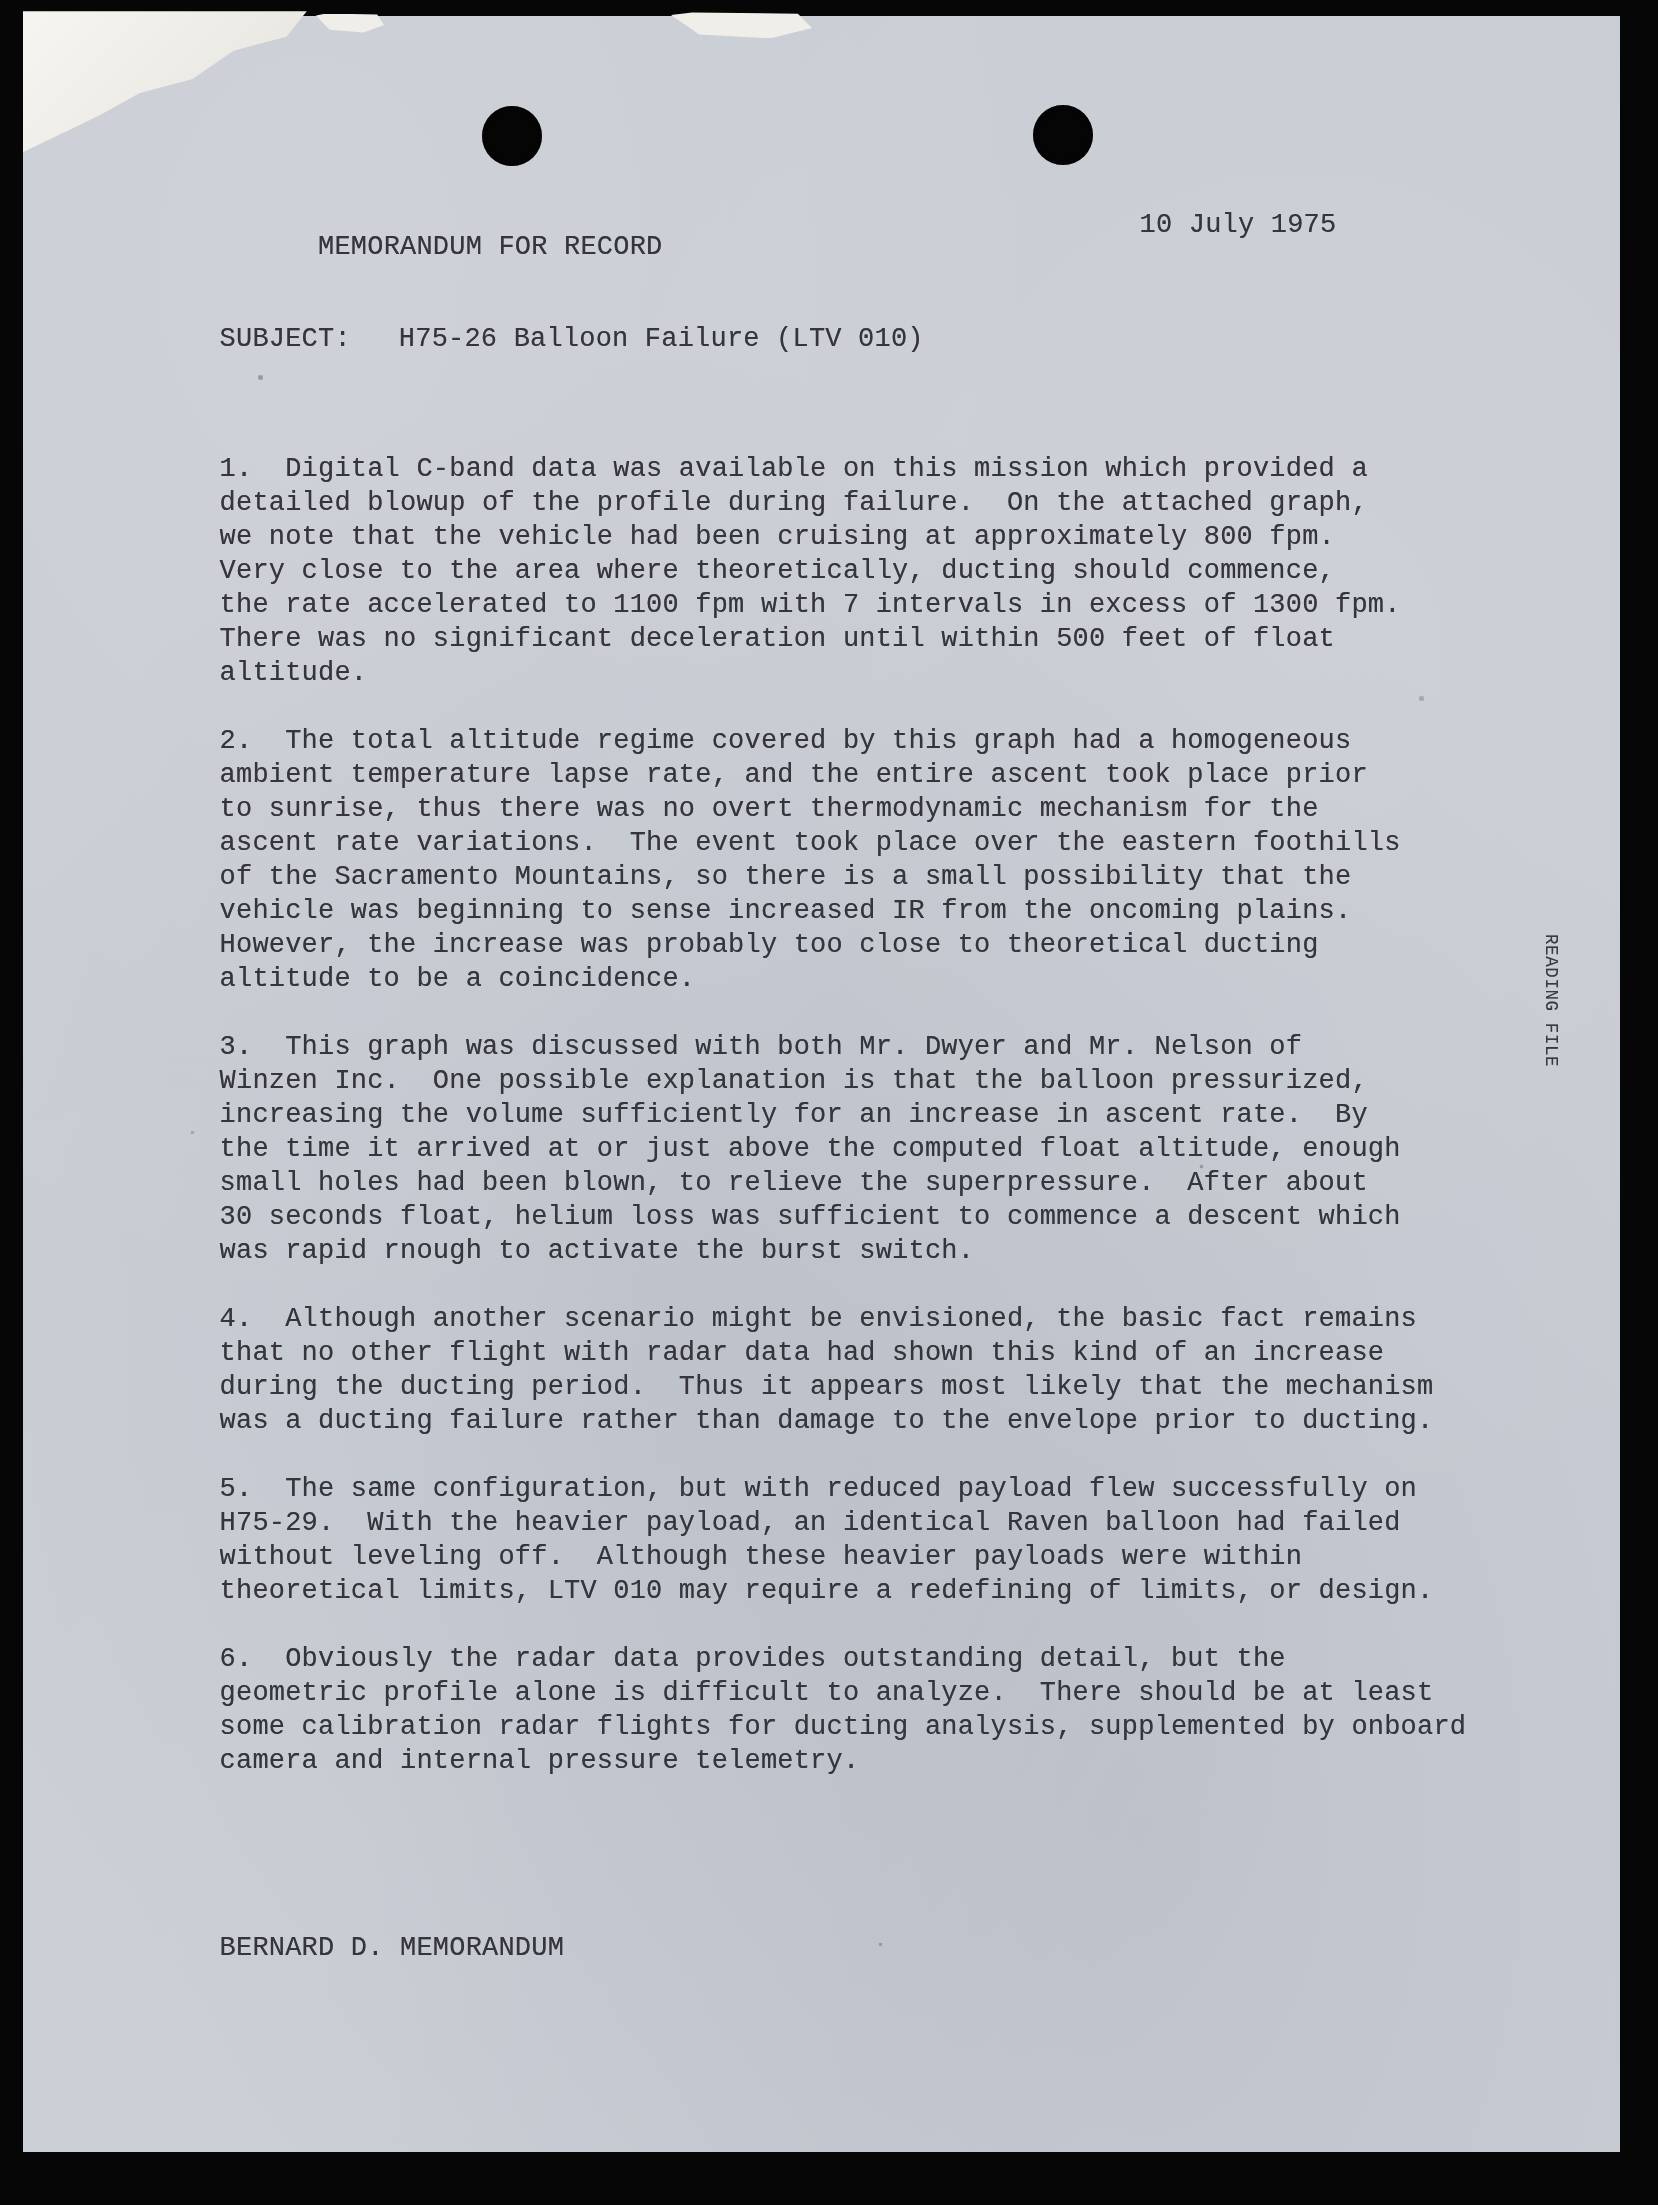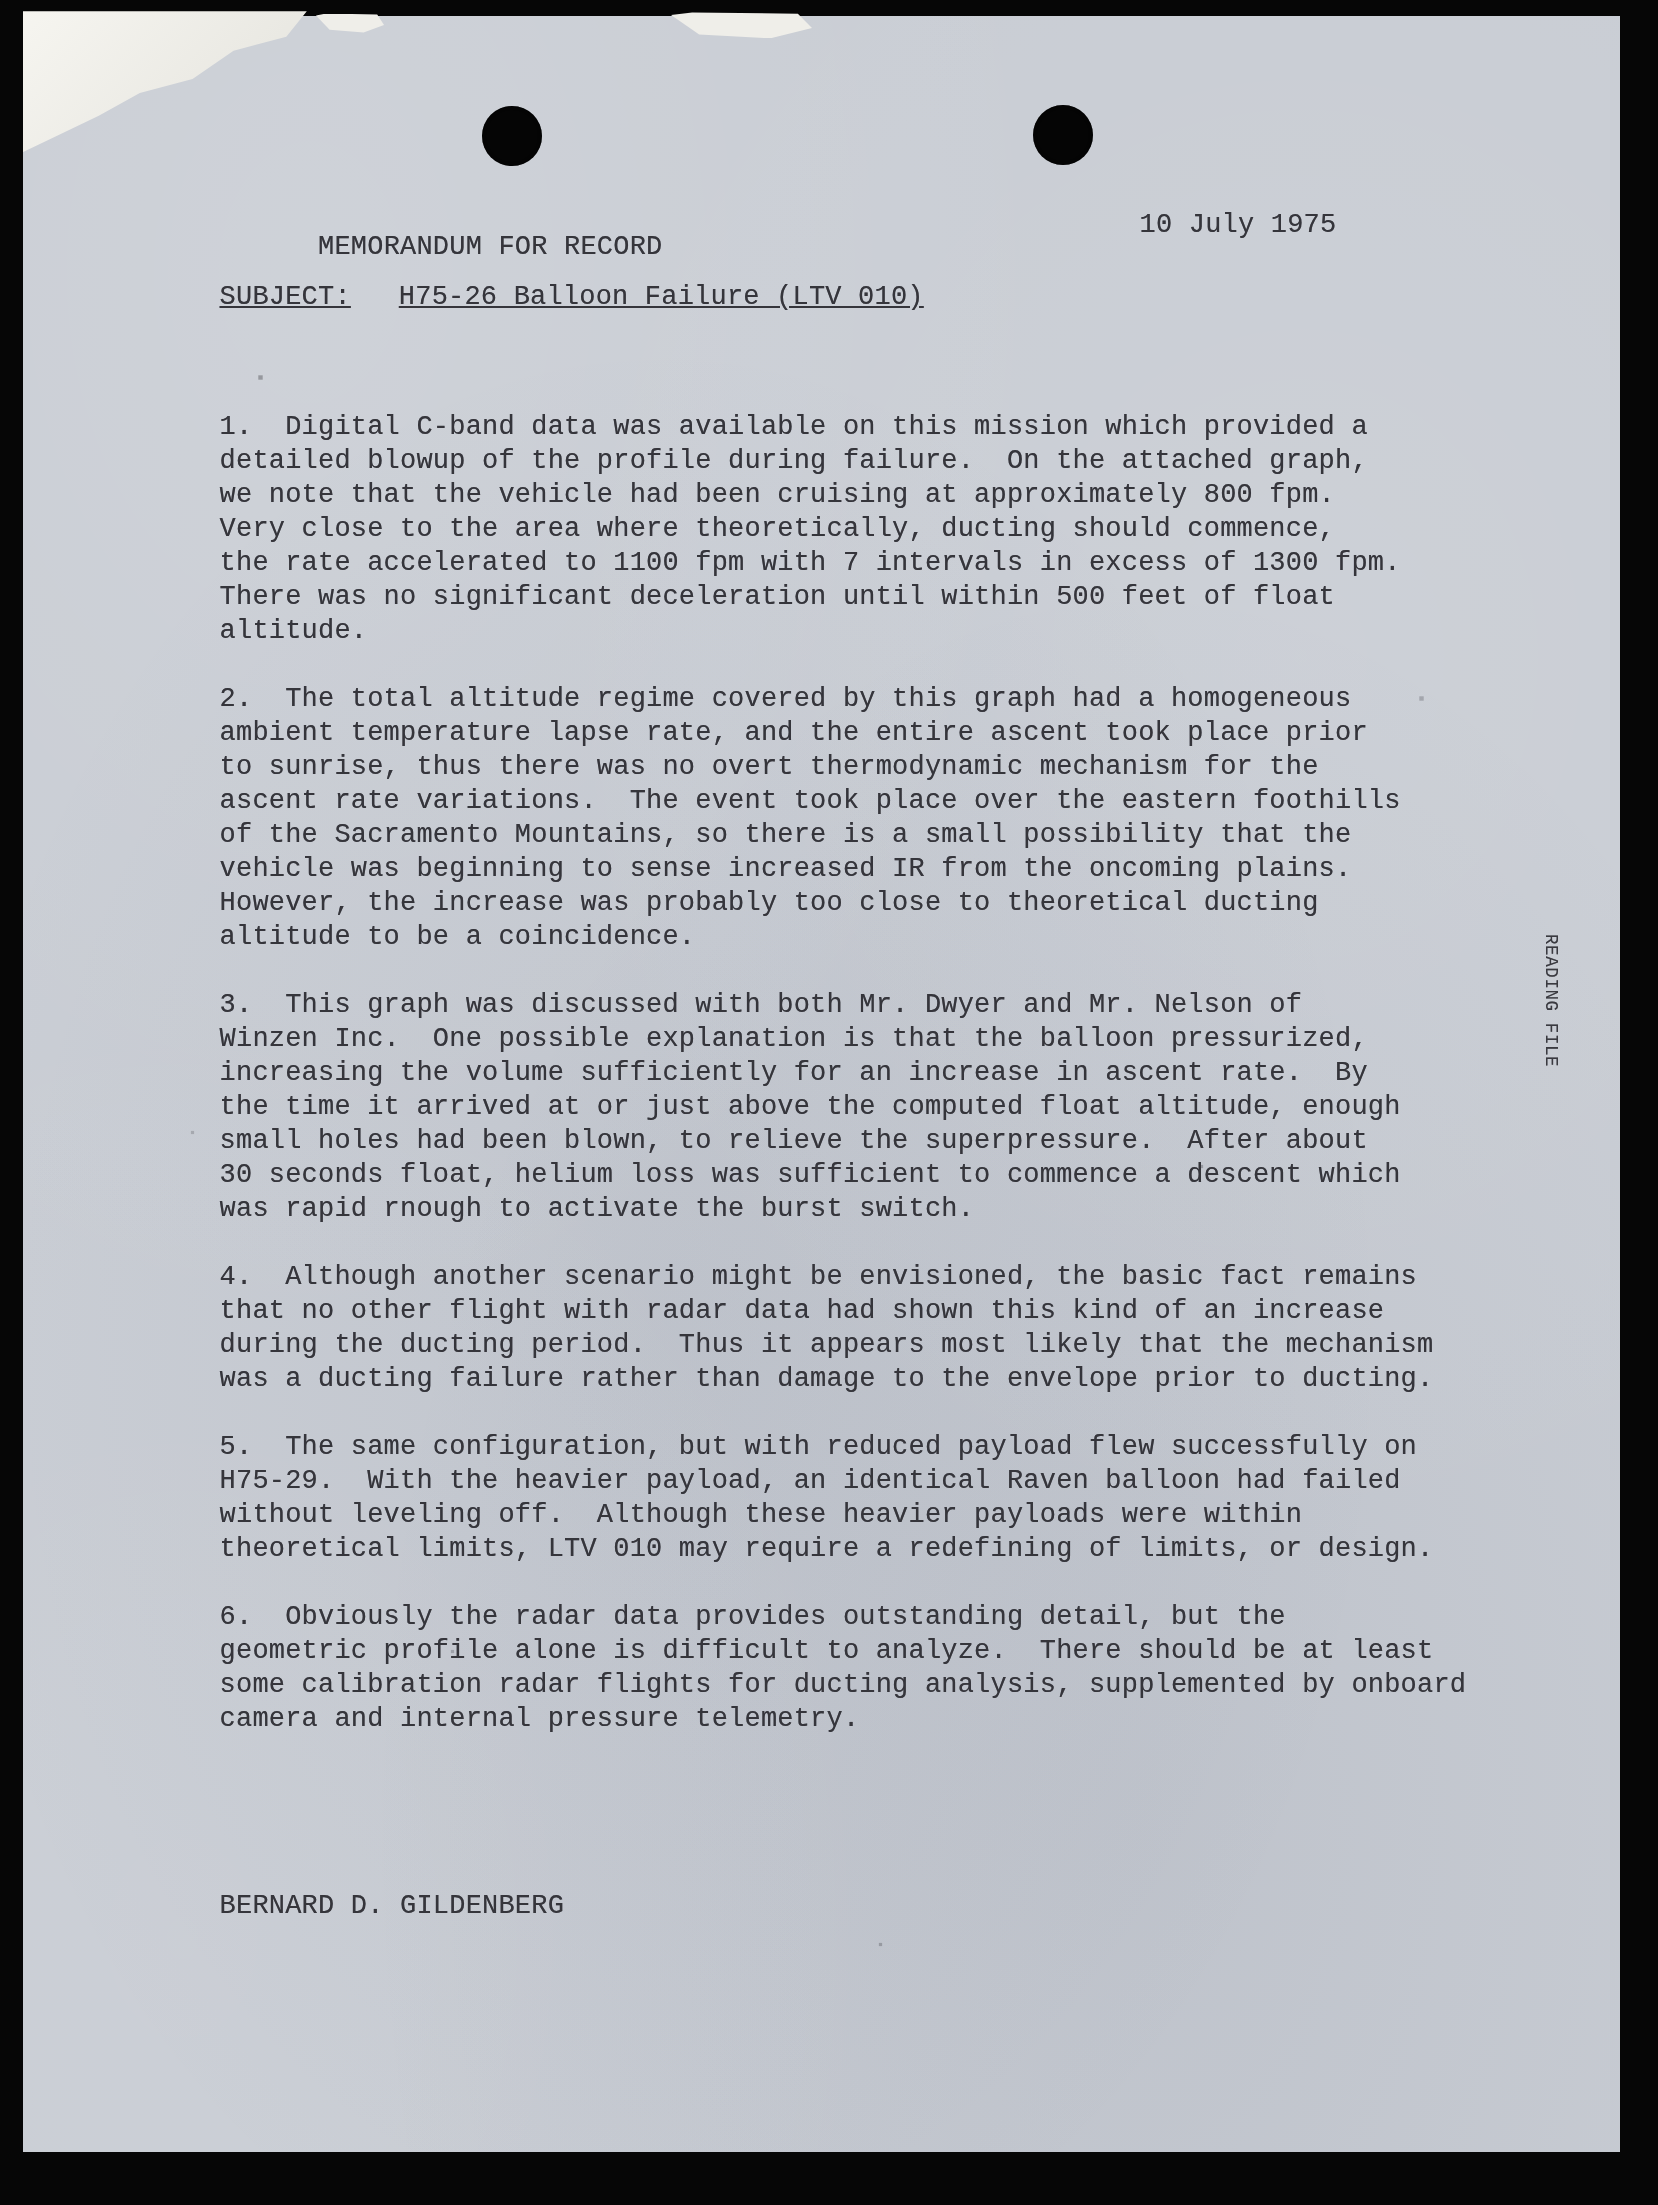--- a/index.html
+++ b/index.html
@@ -104,24 +104,23 @@
     height: 34px;
     white-space: pre-wrap;
   }
   .memo-date {
     position: absolute;
     left: 920px;
     top: 12px;
   }
 
   .subject-row {
-    margin-top: 50px;
+    margin-top: 92px;
     white-space: pre-wrap;
     display: flex;
-    text-decoration: underline;
   }
   .subject-label { margin-right: 48px; }
 
   .para {
     white-space: pre-wrap;
     margin: 34px 0 0 0;
   }
   .para.first { margin-top: 96px; }
 
   .signature {
@@ -198,21 +197,21 @@
 H75-29.  With the heavier payload, an identical Raven balloon had failed
 without leveling off.  Although these heavier payloads were within
 theoretical limits, LTV 010 may require a redefining of limits, or design.</div>
 
     <div class="para">6.  Obviously the radar data provides outstanding detail, but the
 geometric profile alone is difficult to analyze.  There should be at least
 some calibration radar flights for ducting analysis, supplemented by onboard
 camera and internal pressure telemetry.</div>
 
     <div class="signature">
-      <div>BERNARD D. GILDENBERG</div>
+      <div>BERNARD D. MEMORANDUM</div>
     </div>
 
   </div>
 
   <div class="reading-file-stamp">READING FILE</div>
 
 </div>
 
 <div class="torn-corner"></div>
 <div class="tape-chip"></div>

